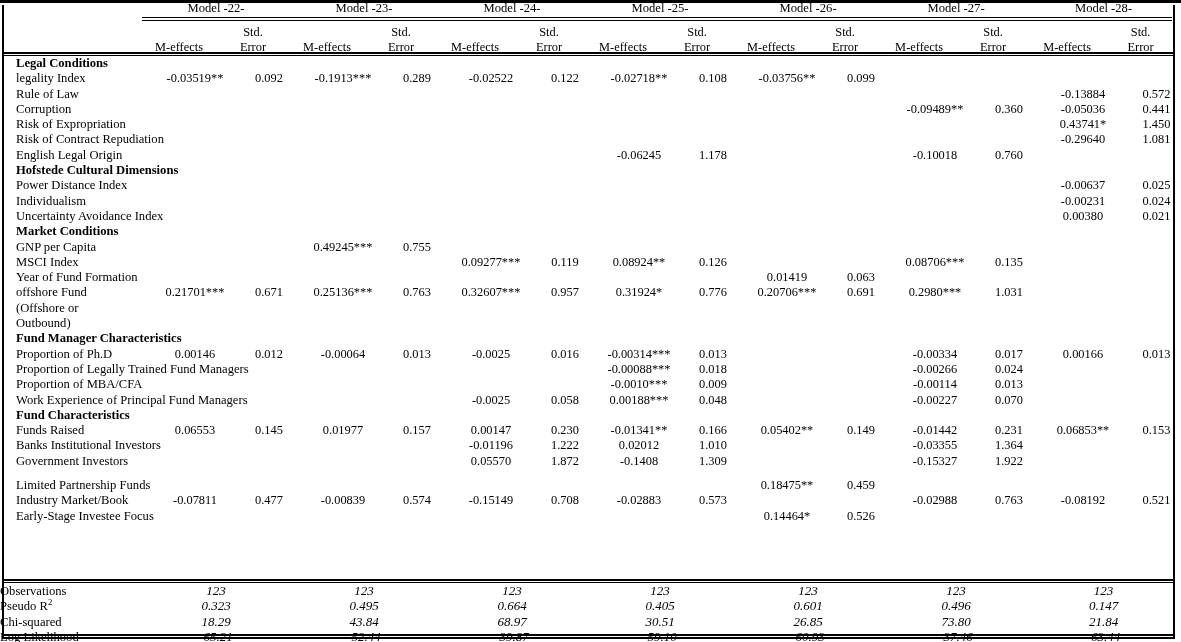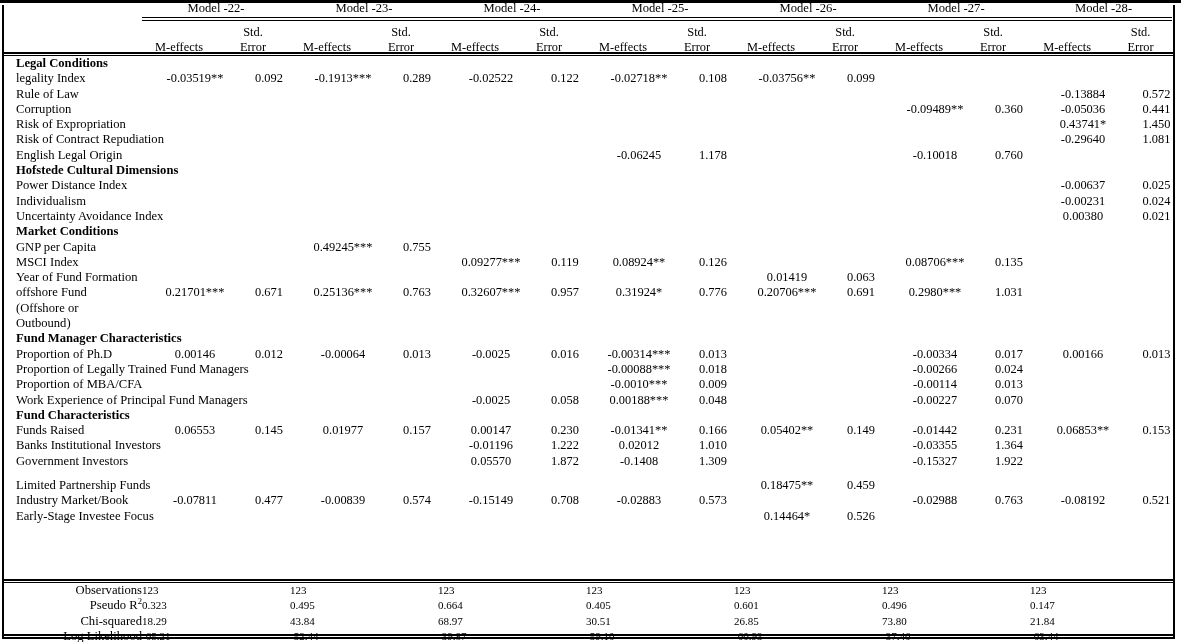--- a/index.html
+++ b/index.html
@@ -97,25 +97,27 @@
     text-align:left;
     font-size:12.6px;
   }
   td.lbl.section{font-weight:bold;}
   td.num{
     text-align:center;
     font-size:12.4px;
   }
   td.stat-lbl{
     padding-left:8px;
-    text-align:right;
+    text-align:left;
     font-size:12.6px;
   }
   td.stat-val{
-    font-size:11px;
+    text-align:center;
+    font-size:13px;
+    font-style:italic;
   }
   sup{font-size:8.6px; vertical-align:super; line-height:0;}
 </style>
 </head>
 <body>
 
 <div id="page">
 
   <div class="topband">
     <div class="rule-top-thick"></div>

